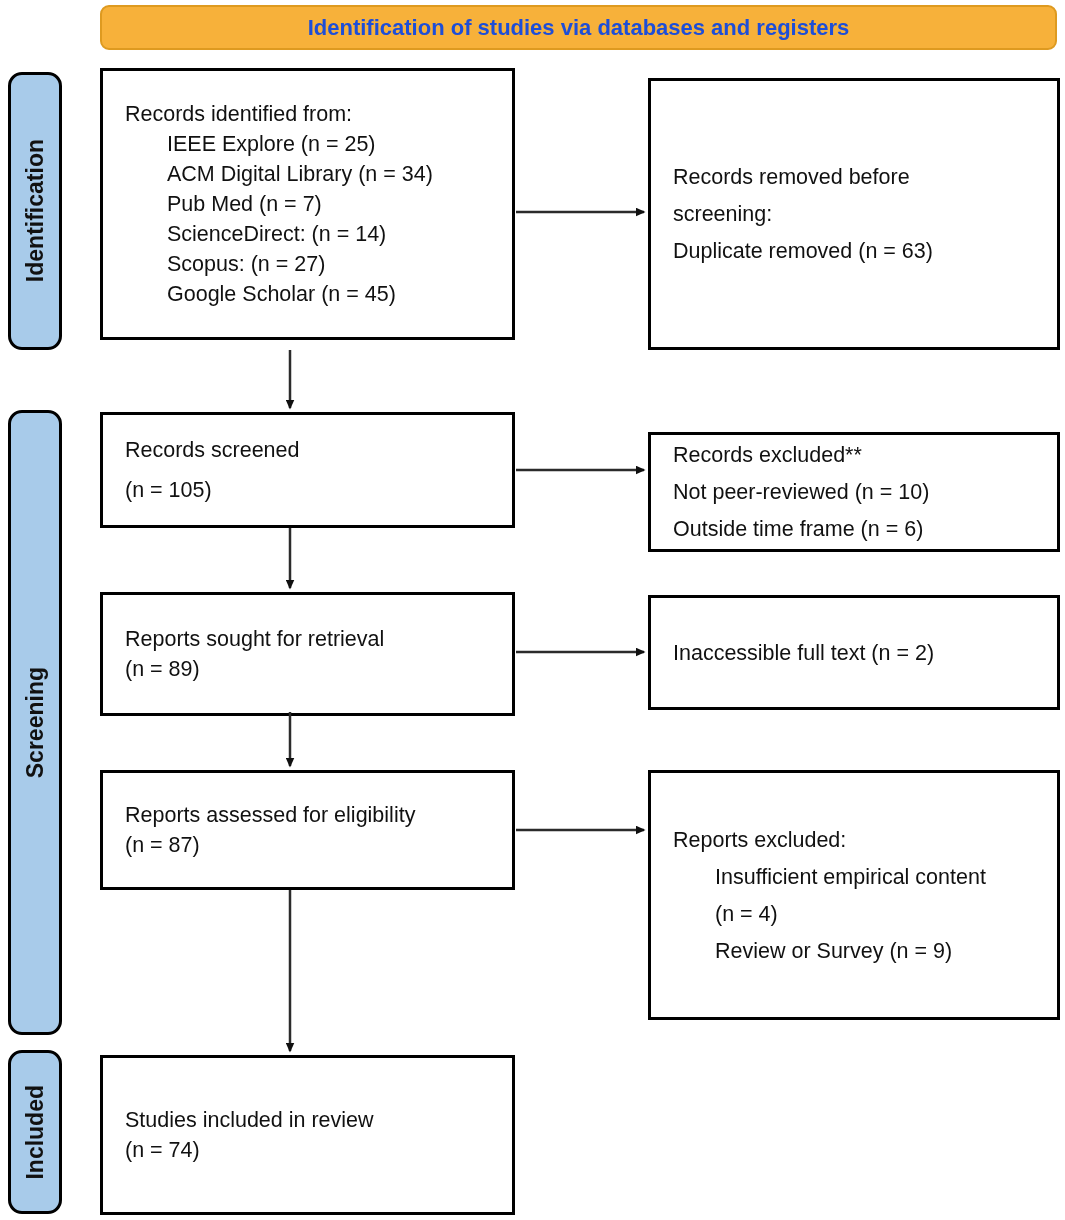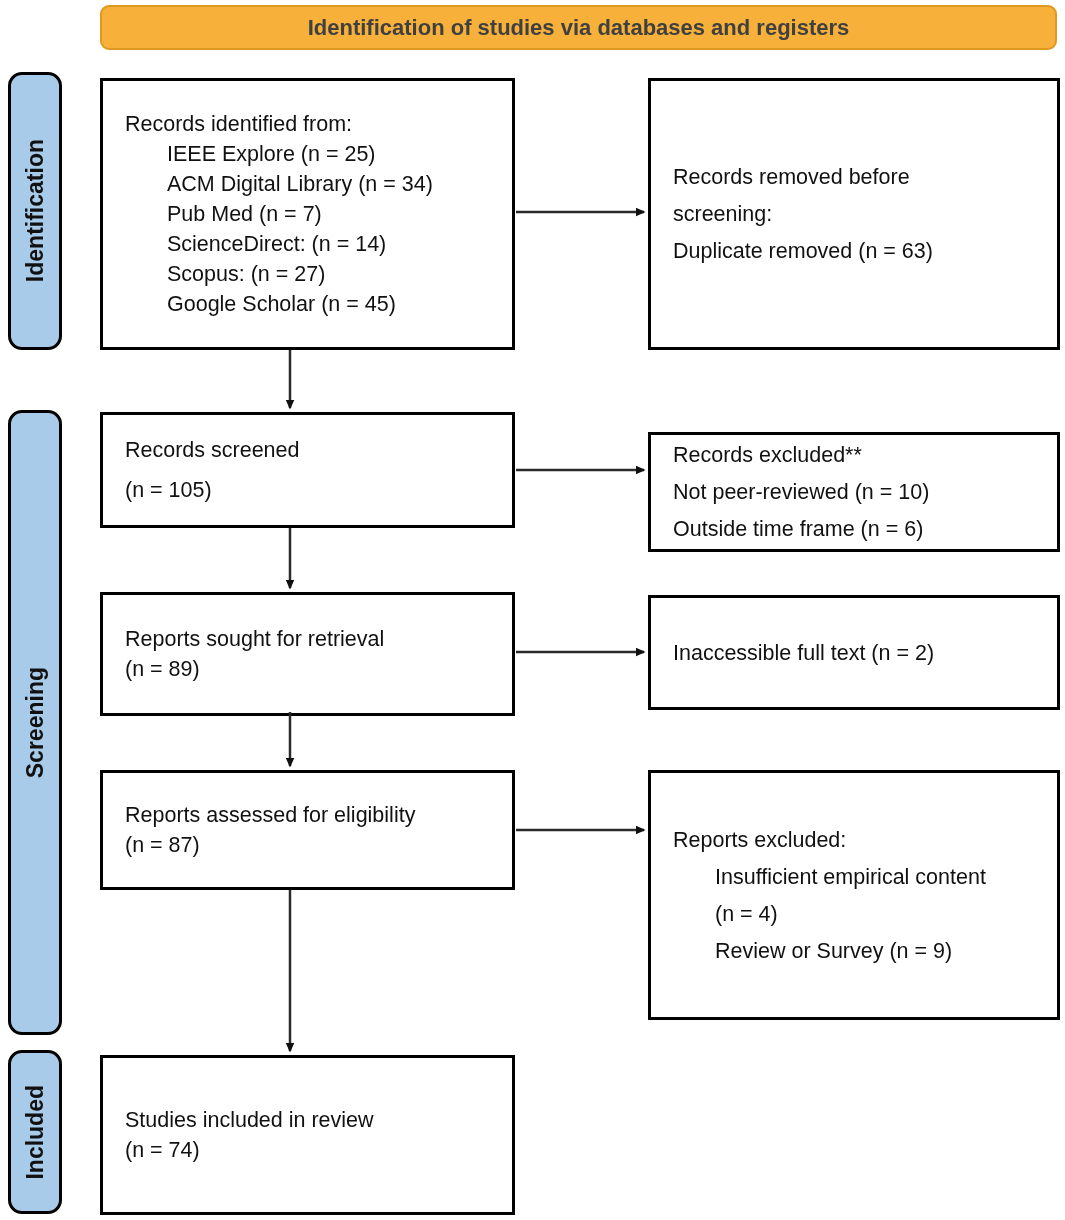--- a/index.html
+++ b/index.html
@@ -18,21 +18,21 @@
   }
   .banner{
     position:absolute;left:100px;top:5px;width:957px;height:45px;
     background:var(--banner-fill);
     border:2.5px solid var(--banner-border);
     border-radius:9px;
     display:flex;align-items:center;justify-content:center;
     box-sizing:border-box;
   }
   .banner span{
-    font-size:22px;font-weight:700;color:#404040;
+    font-size:22px;font-weight:700;color:#1d4ed8;
   }
   .stage{
     position:absolute;left:8px;width:54px;
     background:var(--stage-fill);
     border:3px solid #000;
     border-radius:14px;
     box-sizing:border-box;
     display:flex;align-items:center;justify-content:center;
   }
   .stage span{
@@ -51,21 +51,21 @@
     box-sizing:border-box;
     display:flex;flex-direction:column;justify-content:center;
     padding-left:22px;padding-right:8px;
   }
   .fbox .line{
     font-size:21.5px;line-height:30px;color:#111;
   }
   .fbox .line.indent{padding-left:42px;}
   .col-left{left:100px;width:415px;}
   .col-right{left:648px;width:412px;gap:7px;}
-  .box-identified{top:78px;height:272px;}
+  .box-identified{top:68px;height:272px;}
   .box-removed{top:78px;height:272px;}
   .box-screened{top:412px;height:116px;gap:10px;}
   .box-excluded-screening{top:432px;height:120px;}
   .box-sought{top:592px;height:124px;}
   .box-inaccessible{top:595px;height:115px;}
   .box-assessed{top:770px;height:120px;}
   .box-reports-excluded{top:770px;height:250px;}
   .box-included{top:1055px;height:160px;}
   #arrows{position:absolute;left:0;top:0;width:1065px;height:1220px;pointer-events:none;}
   #arrows line{stroke:var(--line-color);stroke-width:2.5px;}

